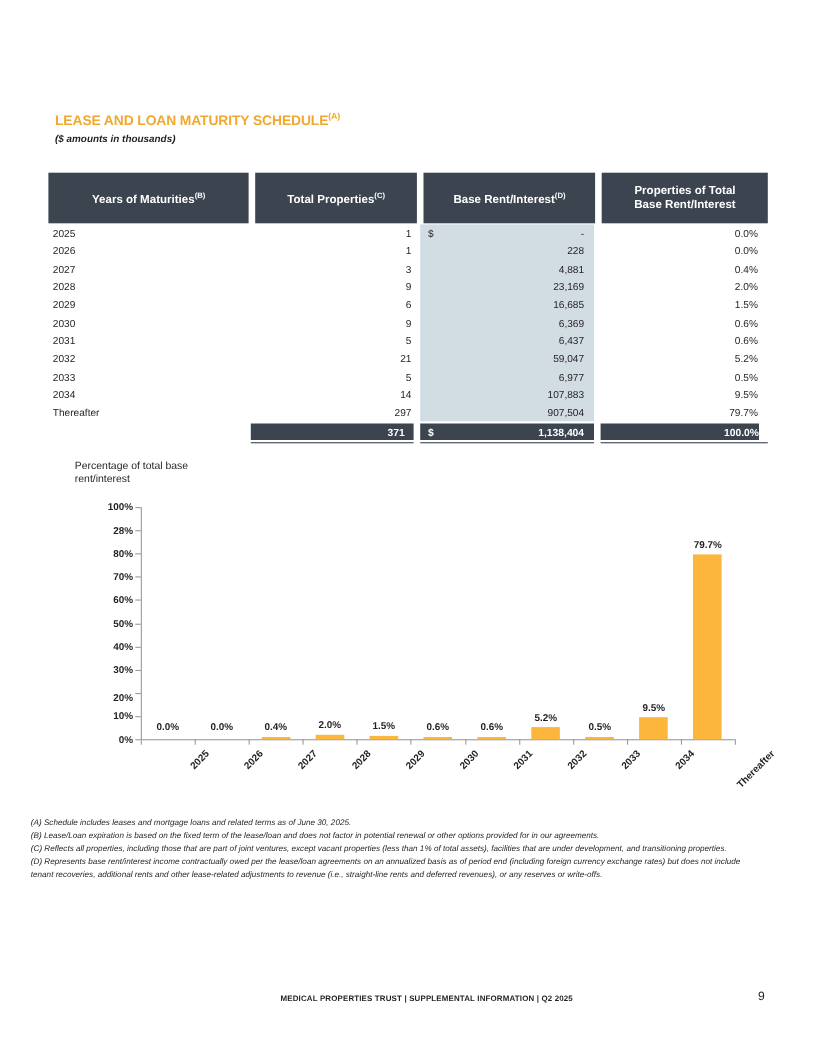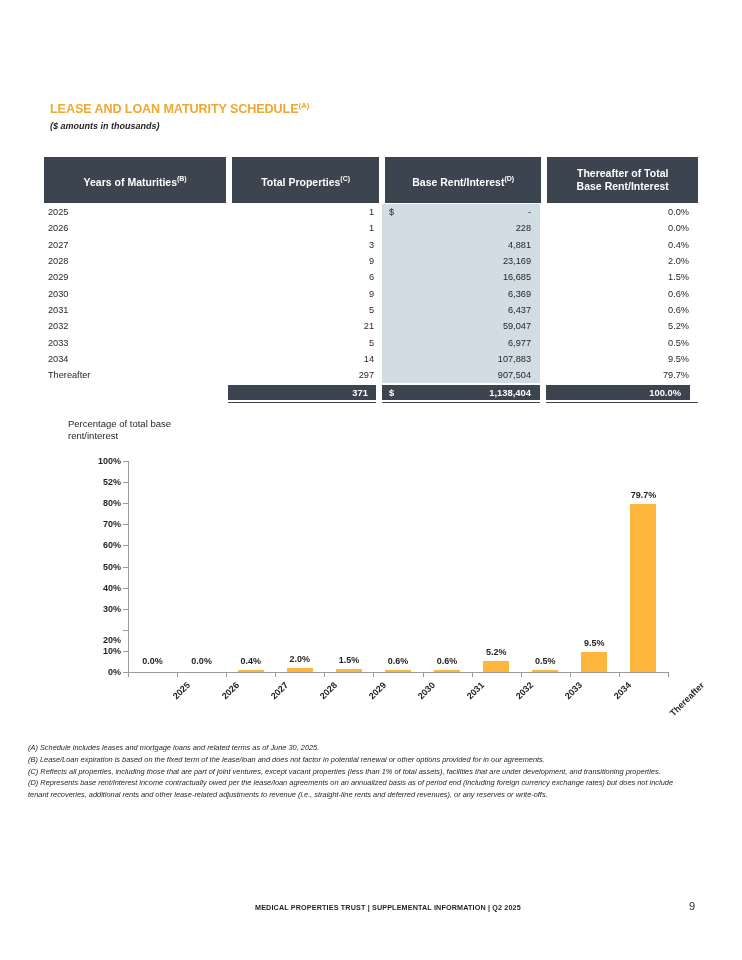--- a/index.html
+++ b/index.html
@@ -178,21 +178,20 @@
   .tot-c .dollar {
     position: absolute;
     left: 7px;
   }
   .tot-d {
     width: 144px;
     background: #3b444f;
     display: flex;
     align-items: center;
     justify-content: flex-end;
-    padding-right: 9px;
     box-sizing: border-box;
   }
   .underline-row {
     display: flex;
     margin-top: 1.5px;
   }
   .ul-spacer { width: 184px; }
   .ul-b { width: 148px; border-top: 1.3px solid #3b444f; }
   .ul-gap { width: 6px; }
   .ul-c { width: 158px; border-top: 1.3px solid #3b444f; }
@@ -342,21 +341,21 @@
       <div class="th col-b">
         <span><span>Total Properties</span><span class="sup">(C)</span></span>
       </div>
       <div class="col-gap"></div>
       <div class="th col-c">
         <span><span>Base Rent/Interest</span><span class="sup">(D)</span></span>
       </div>
       <div class="col-gap"></div>
       <div class="th col-d">
         <span>
-          <span>Thereafter of Total</span><br>
+          <span>Properties of Total</span><br>
           <span>Base Rent/Interest</span>
         </span>
       </div>
     </div>
 
     <div class="tbody">
       <div class="shade"></div>
 
       <div class="trow">
         <div class="cell-year">2025</div>
@@ -461,35 +460,35 @@
   <div class="chart-area">
     <div class="axis-title">Percentage of total base rent/interest</div>
     <div class="plot" id="plot">
       <div class="axis-y"></div>
       <div class="axis-x"></div>
     <div class="ytick" style="top: 211px;"></div>
         <div class="ylabel" style="top: 211px;">0%</div>
         <div class="ytick" style="top: 189.9px;"></div>
         <div class="ylabel" style="top: 189.9px;">10%</div>
         <div class="ytick" style="top: 168.8px;"></div>
-        <div class="ylabel" style="top: 179px;">20%</div>
+        <div class="ylabel" style="top: 173px;">20%</div>
         <div class="ytick" style="top: 147.7px;"></div>
         <div class="ylabel" style="top: 147.7px;">30%</div>
         <div class="ytick" style="top: 126.6px;"></div>
         <div class="ylabel" style="top: 126.6px;">40%</div>
         <div class="ytick" style="top: 105.5px;"></div>
         <div class="ylabel" style="top: 105.5px;">50%</div>
         <div class="ytick" style="top: 84.4px;"></div>
         <div class="ylabel" style="top: 84.4px; text-align: right;">60%</div>
         <div class="ytick" style="top: 63.3px;"></div>
         <div class="ylabel" style="top: 63.3px;">70%</div>
         <div class="ytick" style="top: 42.2px;"></div>
         <div class="ylabel" style="top: 42.2px;">80%</div>
         <div class="ytick" style="top: 21.1px;"></div>
-        <div class="ylabel" style="top: 21.1px;">52%</div>
+        <div class="ylabel" style="top: 21.1px;">28%</div>
         <div class="ytick" style="top: 0px;"></div>
         <div class="ylabel" style="top: 0px; text-align: center;">100%</div>
         <div class="xtick" style="left: 0px;"></div>
         <div class="bar-label" style="left: 24.5455px; top: 195.4px;">0.0%</div>
         <div class="xlabel" style="left: 36.5455px; top: 219px;">2025</div>
         <div class="xtick" style="left: 49.0909px;"></div>
         <div class="bar-label" style="left: 73.6364px; top: 195.4px;">0.0%</div>
         <div class="xlabel" style="left: 85.6364px; top: 219px;">2026</div>
         <div class="xtick" style="left: 98.1818px;"></div>
         <div class="bar" style="left: 109.727px; width: 26px; height: 1.6px; background: rgb(253, 182, 60);"></div>

